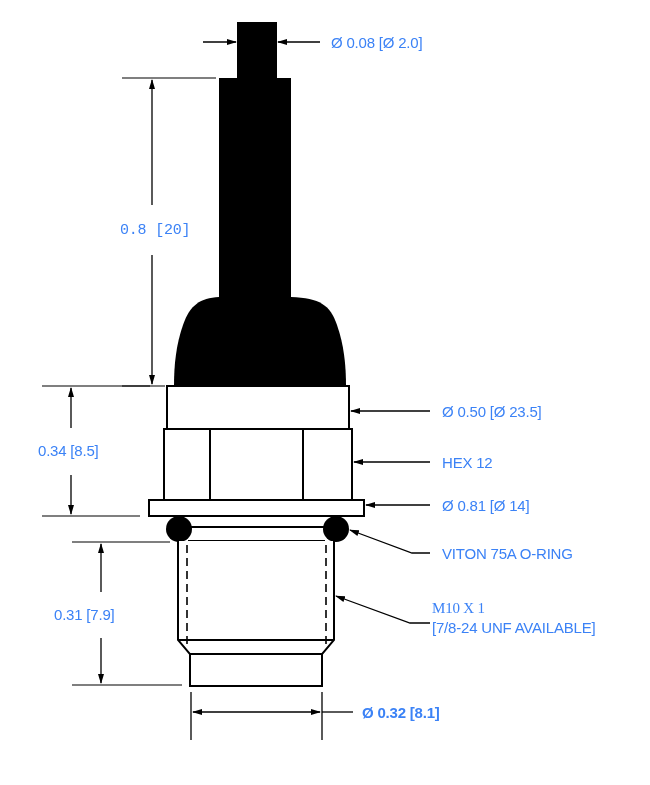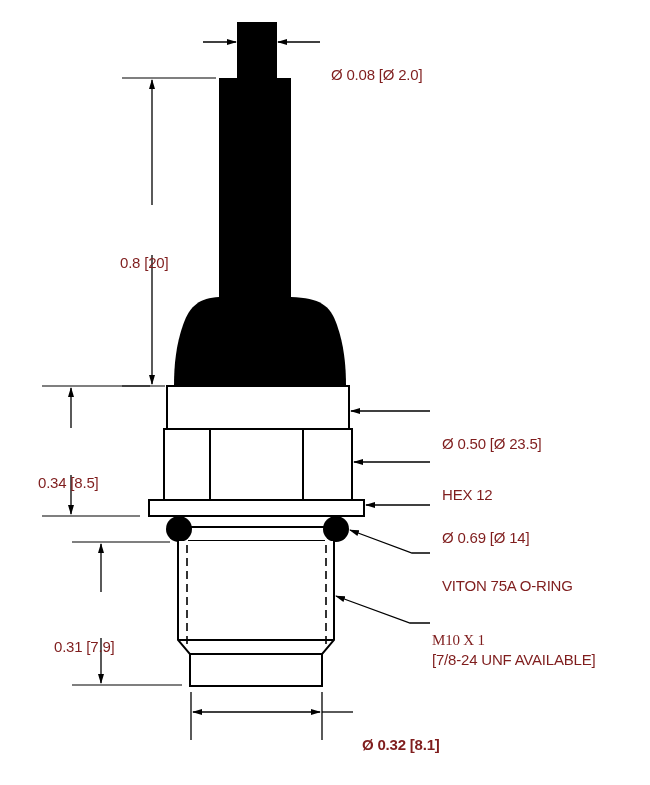--- a/index.html
+++ b/index.html
@@ -1,18 +1,18 @@
 <!DOCTYPE html>
 <html><head>
   <meta charset="utf-8">
   <style>
     html, body { margin: 0; padding: 0; background: #ffffff; }
     body { width: 650px; height: 785px; position: relative; overflow: hidden; font-family: "Liberation Sans", sans-serif; }
     svg { position: absolute; left: 0; top: 0; }
-    .lbl { position: absolute; font-size: 15px; color: #7f1d1d; white-space: nowrap; letter-spacing: -0.2px; line-height: 17px; margin-top: 32px; }
+    .lbl { position: absolute; font-size: 15px; color: #3b82f6; white-space: nowrap; letter-spacing: -0.2px; line-height: 17px; }
   </style>
 </head>
 <body>
 
 <svg width="650" height="785" viewBox="0 0 650 785">
   <defs>
     <marker id="arr" markerWidth="10" markerHeight="8" refX="9" refY="4" orient="auto" markerUnits="userSpaceOnUse">
       <path d="M0,1 L10,4 L0,7 Z" fill="#000"></path>
     </marker>
   </defs>
@@ -68,23 +68,23 @@
   <line x1="322" y1="712" x2="353" y2="712" stroke="#000" stroke-width="1.3"></line>
 
   <line x1="430" y1="411" x2="351" y2="411" stroke="#000" stroke-width="1.3" marker-end="url(#arr)"></line>
   <line x1="430" y1="462" x2="354" y2="462" stroke="#000" stroke-width="1.3" marker-end="url(#arr)"></line>
   <line x1="430" y1="505" x2="366" y2="505" stroke="#000" stroke-width="1.3" marker-end="url(#arr)"></line>
   <polyline points="430,553 412,553 350,530" fill="none" stroke="#000" stroke-width="1.3" marker-end="url(#arr)"></polyline>
   <polyline points="430,623 410,623 336,596" fill="none" stroke="#000" stroke-width="1.3" marker-end="url(#arr)"></polyline>
 </svg>
 
 <div class="lbl" style="left:331px; top:34px;">Ø 0.08 [Ø 2.0]</div>
-<div class="lbl" style="left:120px; top:222px;">0.8 [20]</div>
+<div class="lbl" style="left:120px; top:222px;font-family:Liberation Mono, monospace;">0.8 [20]</div>
 <div class="lbl" style="left:38px; top:442px;">0.34 [8.5]</div>
 <div class="lbl" style="left:54px; top:606px;">0.31 [7.9]</div>
 <div class="lbl" style="left:362px; top:704px;font-weight:bold;">Ø 0.32 [8.1]</div>
 
 <div class="lbl" style="left:442px; top:403px;">Ø 0.50 [Ø 23.5]</div>
 <div class="lbl" style="left:442px; top:454px;">HEX 12</div>
-<div class="lbl" style="left:442px; top:497px;">Ø 0.69 [Ø 14]</div>
+<div class="lbl" style="left:442px; top:497px;">Ø 0.81 [Ø 14]</div>
 <div class="lbl" style="left:442px; top:545px;">VITON 75A O-RING</div>
 <div class="lbl" style="left:432px; top:600px;font-family:Liberation Serif, serif;">M10 X 1</div>
 <div class="lbl" style="left:432px; top:619px;">[7/8-24 UNF AVAILABLE]</div>
 
 </body></html>

